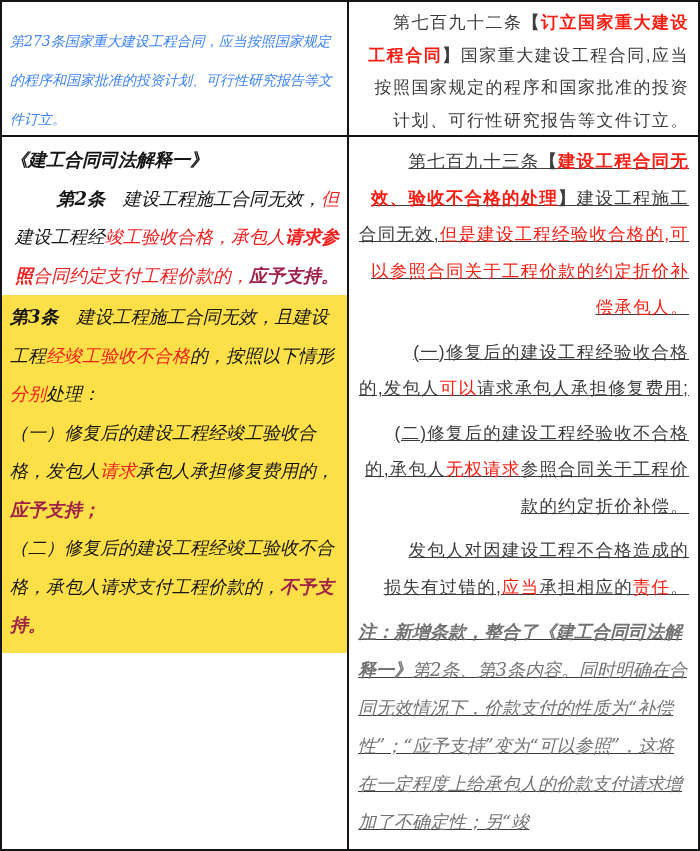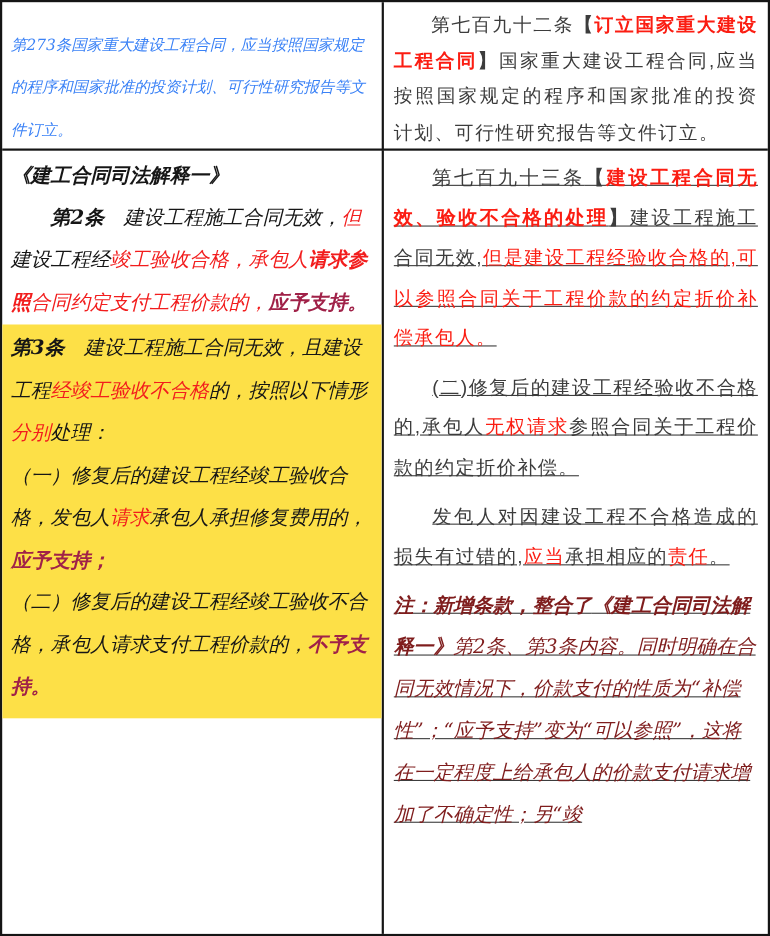--- a/index.html
+++ b/index.html
@@ -15,31 +15,31 @@
         padding:20px 8px 0 8px;color:#3b82f6;}
   .c-tr{font-family:"Liberation Sans",sans-serif;font-size:17px;line-height:32.5px;
         padding:5px 9px 0 9px;color:#3c3c3c;letter-spacing:1.5px;text-align:justify;}
   .c-bl{font-family:"DejaVu Serif",serif;font-style:italic;font-size:18px;line-height:38.5px;
         padding:4px 8px 0 8px;color:#161616;}
   .c-br{font-family:"Liberation Sans",sans-serif;font-size:17.5px;line-height:36.5px;
         padding:6px 9px 0 9px;color:#3c3c3c;letter-spacing:1.2px;text-align:justify;text-decoration:underline;}
 
   p{margin:0;}
   .c-br p{margin:0 0 8px 0;}
-  .ind{text-indent:2em;}
+  .ind{text-indent:2em;text-align:right;}
   .gap-top{margin-top:39px;}
   .hl{background:#fde047;margin:0 -8px;padding:3px 8px 8px 8px;}
 
   .b{font-weight:bold;}
   .c-tl .r,.c-bl .r{color:#f21d1d;}
   .c-tr .r,.c-br .r{color:#fb1d12;}
   .m{color:#a02148;font-weight:bold;}
   .note{font-family:"DejaVu Serif",serif;font-style:italic;font-size:18px;line-height:38px;
         letter-spacing:0;text-align:left;}
-  .note .r{color:#7f1d1d;}
+  .note .r{color:#737373;}
 </style>
 </head>
 <body>
 
 <div class="page">
   <div class="tbl">
 
     <div class="cell bR bB c-tl">
         <p><span>第273条国家重大建设工程合同，应当按照国家规定的程序和国家批准的投资计划、可行性研究报告等文件订立。</span></p>
       </div>
@@ -55,19 +55,20 @@
         </div>
       <div class="hl">
           <p><span class="b">第3条</span><span>　建设工程施工合同无效，且建设工程</span><span class="r">经竣工验收不合格</span><span>的，按照以下情形</span><span class="r">分别</span><span>处理：</span></p>
           <p><span>（一）修复后的建设工程经竣工验收合格，发包人</span><span class="r">请求</span><span>承包人承担修复费用的，</span><span class="m">应予支持；</span></p>
           <p><span>（二）修复后的建设工程经竣工验收不合格，承包人请求支付工程价款的，</span><span class="m">不予支持。</span></p>
         </div>
     </div>
 
     <div class="cell c-br">
         <p class="ind"><span>第七百九十三条</span><span class="b">【</span><span class="r b">建设工程合同无效、验收不合格的处理</span><span class="b">】</span><span>建设工程施工合同无效,</span><span class="r">但是建设工程经验收合格的,可以参照合同关于工程价款的约定折价补偿承包人。</span></p>
+        <p class="ind"><span>(一)修复后的建设工程经验收合格的,发包人</span><span class="r">可以</span><span>请求承包人承担修复费用;</span></p>
         <p class="ind"><span>(二)修复后的建设工程经验收不合格的,承包人</span><span class="r">无权请求</span><span>参照合同关于工程价款的约定折价补偿。</span></p>
         <p class="ind"><span>发包人对因建设工程不合格造成的损失有过错的,</span><span class="r">应当</span><span>承担相应的</span><span class="r">责任</span><span>。</span></p>
         <p class="note gap-top"><span class="r b">注：新增条款，整合了</span><span class="r b">《建工合同司法解释一》</span><span class="r">第2条、第3条内容。同时明确在合同无效情况下，价款支付的性质为“补偿性”；“应予支持”变为“可以参照”，这将在一定程度上给承包人的价款支付请求增加了不确定性；另“竣</span></p>
       </div>
 
   </div>
 </div>
 
 </body></html>

